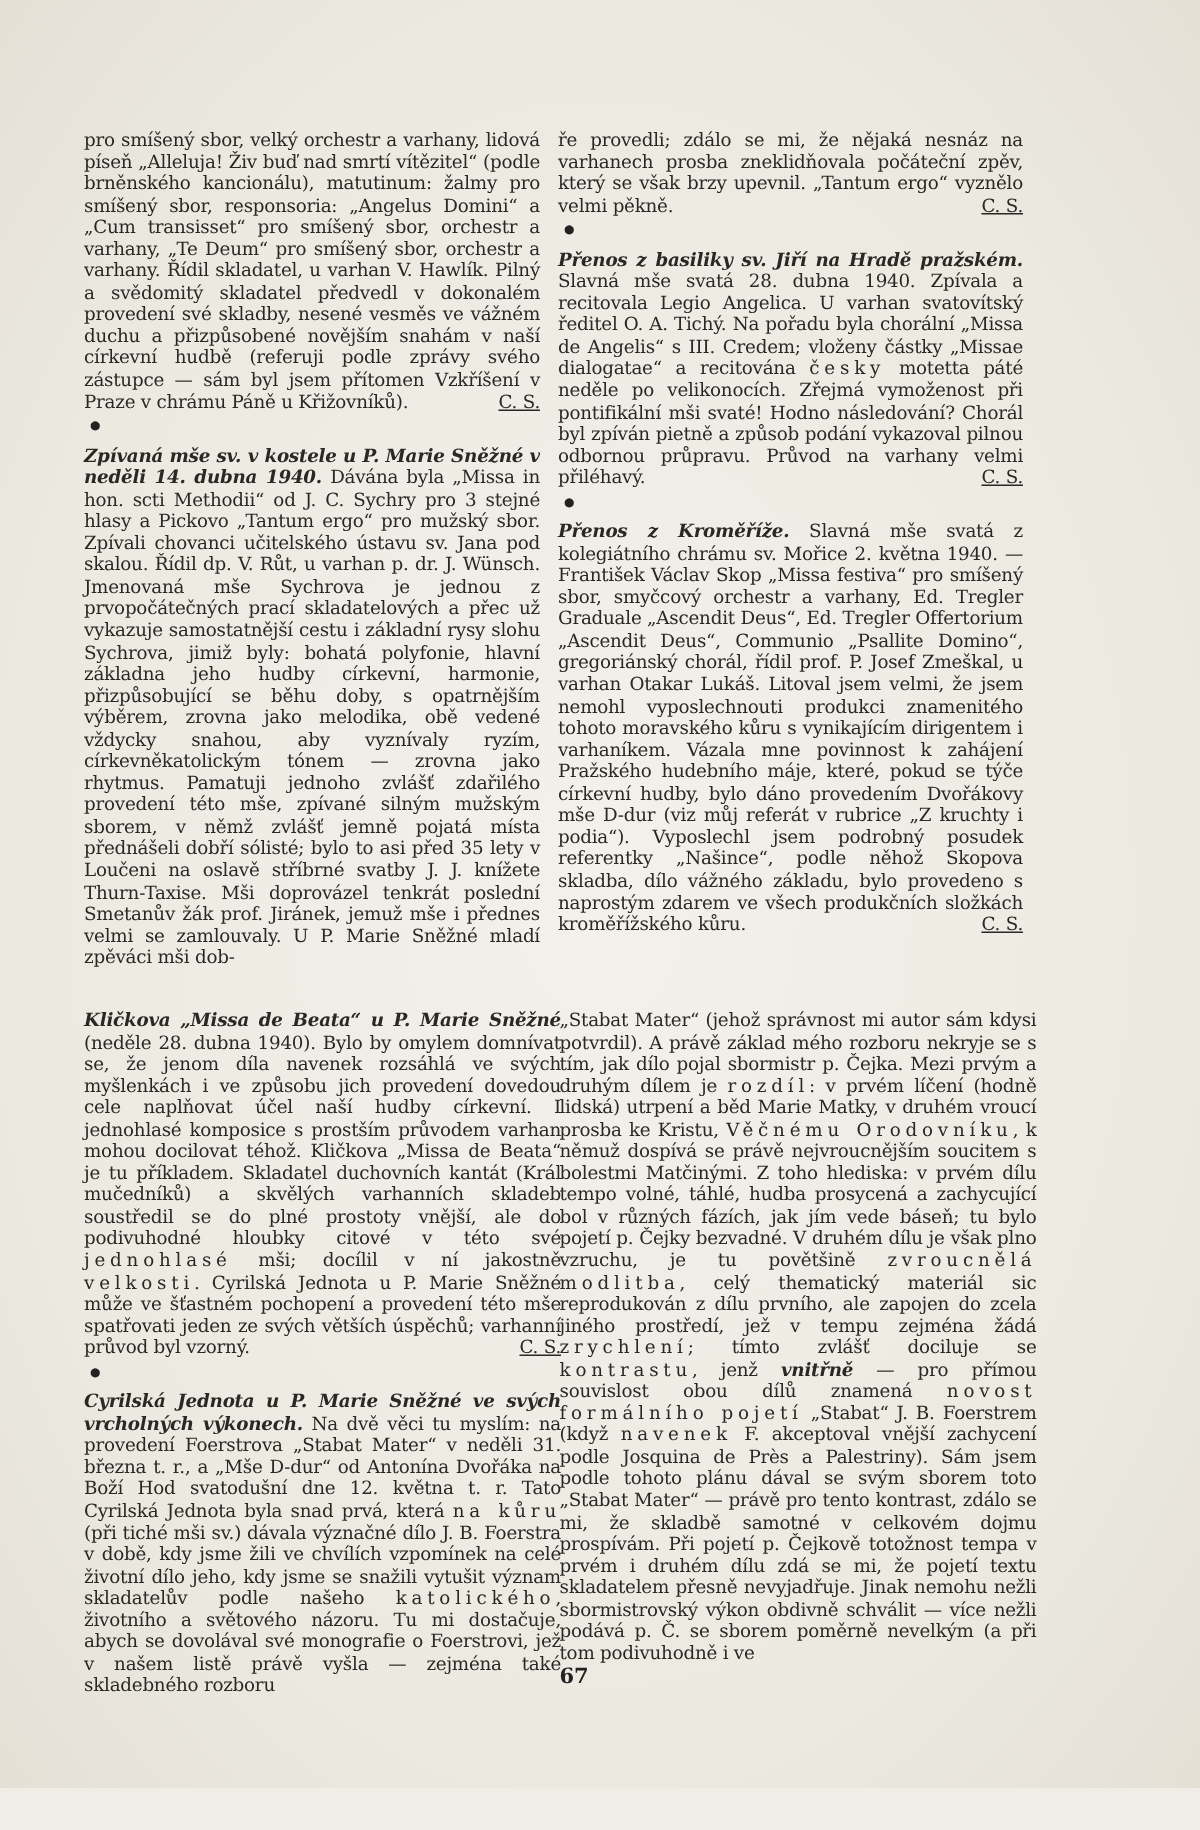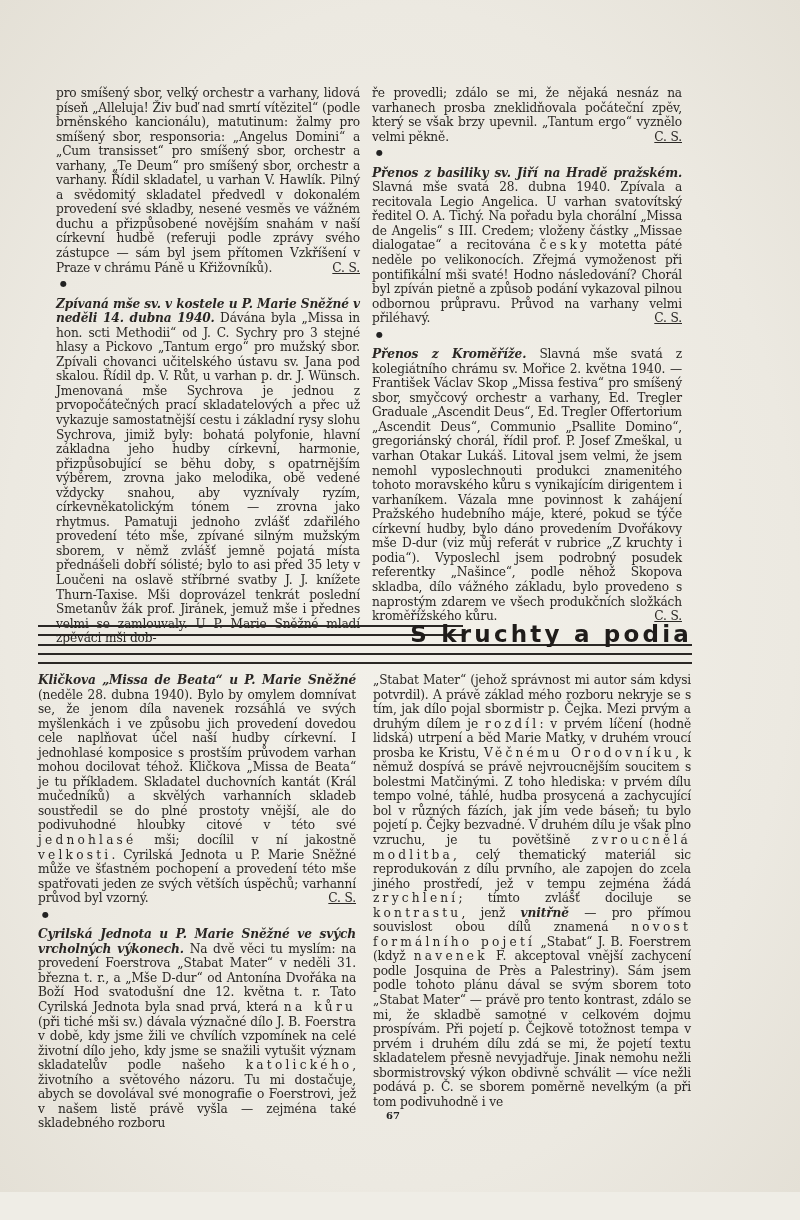--- a/index.html
+++ b/index.html
@@ -9,36 +9,36 @@
     position: relative; overflow: hidden;
     font-family: "DejaVu Serif", "Liberation Serif", serif;
     color: #2a2724;
   }
   .page { position: absolute; left: 0; top: 0; width: 800px; height: 1192px;
     background: radial-gradient(ellipse at 50% 50%, #f3f1ea 0%, #ecE9e1 70%, #e4e0d6 100%); }
   .col { position: absolute; font-size: 12.2px; line-height: 14.55px; text-align: justify; letter-spacing: -0.15px; }
   .col p { margin: 0; hyphens: none; }
   #c1 { left: 56px; top: 86px; width: 304px; }
   #c2 { left: 372px; top: 86px; width: 310px; }
-  #c3 { left: 38px; top: 673px; width: 318px; }
+  #c3 { left: 56px; top: 673px; width: 318px; }
   #c4 { left: 373px; top: 673px; width: 318px; }
   .bullet { display: block; height: 14.5px; padding-left: 4px; font-size: 12px; line-height: 14.5px; }
   .bullet::before { content: "\25CF"; font-size: 8px; color: #222; }
   .head { font-weight: bold; font-style: italic; }
   .sp { letter-spacing: 3.2px; }
   .sig { float: right; text-decoration: underline; }
   .clearfix::after { content: ""; display: block; clear: both; }
   .gap { height: 7px; }
   
   #banner { position: absolute; left: 38px; top: 620px; width: 654px; height: 45px; }
   .rule { position: absolute; height: 1.6px; background: #2b2825; }
   #banner-title { position: absolute; right: 0; top: 1px;
     font-family: "DejaVu Sans", "Liberation Sans", sans-serif; font-weight: bold;
     font-size: 23px; letter-spacing: 3.2px; color: #1f1c1a; line-height: 26px; }
-  #page-number { position: absolute; left: 386px; top: 1110px; font-weight: bold; font-size: 10px;
+  #page-number { position: absolute; left: 373px; top: 1110px; font-weight: bold; font-size: 14px;
     font-family: "DejaVu Serif", serif; color: #222; }
 </style>
 </head>
 <body>
 
 <div class="page">
 
   <div class="col" id="c1">
     <p class="clearfix"><span>pro smíšený sbor, velký orchestr a varhany, lidová píseň „Alleluja! Živ buď nad smrtí vítězitel“ (podle brněnského kancionálu), matutinum: žalmy pro smíšený sbor, responsoria: „Angelus Domini“ a „Cum transisset“ pro smíšený sbor, orchestr a varhany, „Te Deum“ pro smíšený sbor, orchestr a varhany. Řídil skladatel, u varhan V. Hawlík. Pilný a svědomitý skladatel předvedl v dokonalém provedení své skladby, nesené vesměs ve vážném duchu a přizpůsobené novějším snahám v naší církevní hudbě (referuji podle zprávy svého zástupce — sám byl jsem přítomen Vzkříšení v Praze v chrámu Páně u Křižovníků).</span> <span class="sig">C. S.</span></p>
     <span class="bullet"></span>
@@ -49,28 +49,20 @@
   <div class="col" id="c2">
     <p class="clearfix"><span>ře provedli; zdálo se mi, že nějaká nesnáz na varhanech prosba zneklidňovala počáteční zpěv, který se však brzy upevnil. „Tantum ergo“ vyznělo velmi pěkně.</span> <span class="sig">C. S.</span></p>
     <span class="bullet"></span>
     <div class="gap"></div>
     <p class="clearfix"><span class="head">Přenos z basiliky sv. Jiří na Hradě pražském.</span><span> Slavná mše svatá 28. dubna 1940. Zpívala a recitovala Legio Angelica. U varhan svatovítský ředitel O. A. Tichý. Na pořadu byla chorální „Missa de Angelis“ s III. Credem; vloženy částky „Missae dialogatae“ a recitována </span><span class="sp">česky</span><span> motetta páté neděle po velikonocích. Zřejmá vymoženost při pontifikální mši svaté! Hodno následování? Chorál byl zpíván pietně a způsob podání vykazoval pilnou odbornou průpravu. Průvod na varhany velmi přiléhavý.</span> <span class="sig">C. S.</span></p>
     <span class="bullet"></span>
     <div class="gap"></div>
     <p class="clearfix"><span class="head">Přenos z Kroměříže.</span><span> Slavná mše svatá z kolegiátního chrámu sv. Mořice 2. května 1940. — František Václav Skop „Missa festiva“ pro smíšený sbor, smyčcový orchestr a varhany, Ed. Tregler Graduale „Ascendit Deus“, Ed. Tregler Offertorium „Ascendit Deus“, Communio „Psallite Domino“, gregoriánský chorál, řídil prof. P. Josef Zmeškal, u varhan Otakar Lukáš. Litoval jsem velmi, že jsem nemohl vyposlechnouti produkci znamenitého tohoto moravského kůru s vynikajícím dirigentem i varhaníkem. Vázala mne povinnost k zahájení Pražského hudebního máje, které, pokud se týče církevní hudby, bylo dáno provedením Dvořákovy mše D-dur (viz můj referát v rubrice „Z kruchty i podia“). Vyposlechl jsem podrobný posudek referentky „Našince“, podle něhož Skopova skladba, dílo vážného základu, bylo provedeno s naprostým zdarem ve všech produkčních složkách kroměřížského kůru.</span> <span class="sig">C. S.</span></p>
   </div>
 
-  <div id="banner">
-    <div class="rule" style="left:0; top:5px; width:425px;"></div>
-    <div class="rule" style="left:0; top:14px; width:425px;"></div>
-    <div class="rule" style="left:0; top:24px; width:654px;"></div>
-    <div class="rule" style="left:0; top:33px; width:654px;"></div>
-    <div class="rule" style="left:0; top:42px; width:654px;"></div>
-    <div id="banner-title">S kruchty a podia</div>
-  </div>
 
   <div class="col" id="c3">
     <p class="clearfix"><span class="head">Kličkova „Missa de Beata“ u P. Marie Sněžné</span><span> (neděle 28. dubna 1940). Bylo by omylem domnívat se, že jenom díla navenek rozsáhlá ve svých myšlenkách i ve způsobu jich provedení dovedou cele naplňovat účel naší hudby církevní. I jednohlasé komposice s prostším průvodem varhan mohou docilovat téhož. Kličkova „Missa de Beata“ je tu příkladem. Skladatel duchovních kantát (Král mučedníků) a skvělých varhanních skladeb soustředil se do plné prostoty vnější, ale do podivuhodné hloubky citové v této své </span><span class="sp">jednohlasé</span><span> mši; docílil v ní jakostně </span><span class="sp">velkosti</span><span>. Cyrilská Jednota u P. Marie Sněžné může ve šťastném pochopení a provedení této mše spatřovati jeden ze svých větších úspěchů; varhanní průvod byl vzorný.</span> <span class="sig">C. S.</span></p>
     <span class="bullet"></span>
     <div class="gap"></div>
     <p><span class="head">Cyrilská Jednota u P. Marie Sněžné ve svých vrcholných výkonech.</span><span> Na dvě věci tu myslím: na provedení Foerstrova „Stabat Mater“ v neděli 31. březnа t. r., a „Mše D-dur“ od Antonína Dvořáka na Boží Hod svatodušní dne 12. května t. r. Tato Cyrilská Jednota byla snad prvá, která </span><span class="sp">na kůru</span><span> (při tiché mši sv.) dávala význačné dílo J. B. Foerstra v době, kdy jsme žili ve chvílích vzpomínek na celé životní dílo jeho, kdy jsme se snažili vytušit význam skladatelův podle našeho </span><span class="sp">katolického</span><span>, životního a světového názoru. Tu mi dostačuje, abych se dovolával své monografie o Foerstrovi, jež v našem listě právě vyšla — zejména také skladebného rozboru</span></p>
   </div>
 
   <div class="col" id="c4">
     <p><span>„Stabat Mater“ (jehož správnost mi autor sám kdysi potvrdil). A právě základ mého rozboru nekryje se s tím, jak dílo pojal sbormistr p. Čejka. Mezi prvým a druhým dílem je </span><span class="sp">rozdíl</span><span>: v prvém líčení (hodně lidská) utrpení a běd Marie Matky, v druhém vroucí prosba ke Kristu, </span><span class="sp">Věčnému Orodovníku</span><span>, k němuž dospívá se právě nejvroucnějším soucitem s bolestmi Matčinými. Z toho hlediska: v prvém dílu tempo volné, táhlé, hudba prosycená a zachycující bol v různých fázích, jak jím vede báseň; tu bylo pojetí p. Čejky bezvadné. V druhém dílu je však plno vzruchu, je tu povětšině </span><span class="sp">zvroucnělá modlitba</span><span>, celý thematický materiál sic reprodukován z dílu prvního, ale zapojen do zcela jiného prostředí, jež v tempu zejména žádá </span><span class="sp">zrychlení</span><span>; tímto zvlášť dociluje se </span><span class="sp">kontrastu</span><span>, jenž </span><span class="head">vnitřně</span><span> — pro přímou souvislost obou dílů znamená </span><span class="sp">novost formálního pojetí</span><span> „Stabat“ J. B. Foerstrem (když </span><span class="sp">navenek</span><span> F. akceptoval vnější zachycení podle Josquina de Près a Palestriny). Sám jsem podle tohoto plánu dával se svým sborem toto „Stabat Mater“ — právě pro tento kontrast, zdálo se mi, že skladbě samotné v celkovém dojmu prospívám. Při pojetí p. Čejkově totožnost tempa v prvém i druhém dílu zdá se mi, že pojetí textu skladatelem přesně nevyjadřuje. Jinak nemohu nežli sbormistrovský výkon obdivně schválit — více nežli podává p. Č. se sborem poměrně nevelkým (a při tom podivuhodně i ve</span></p>

